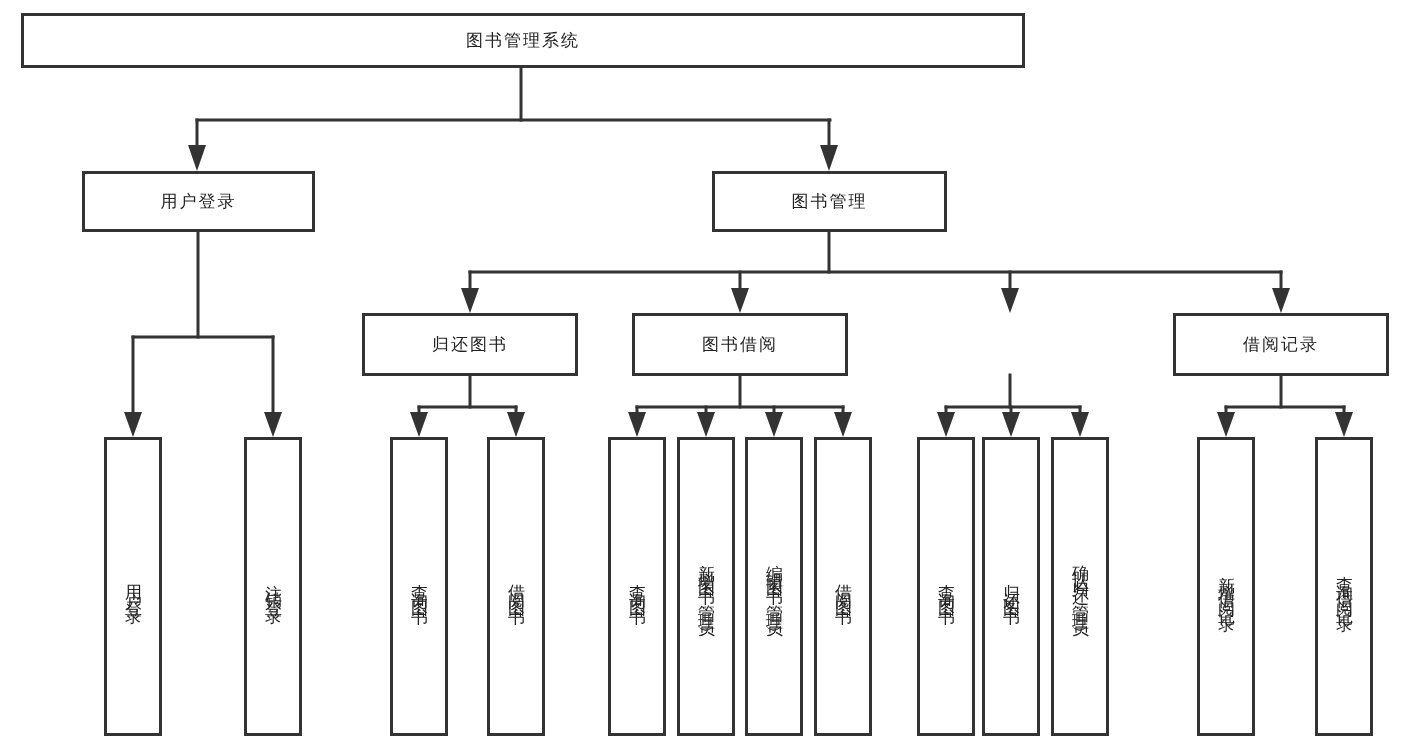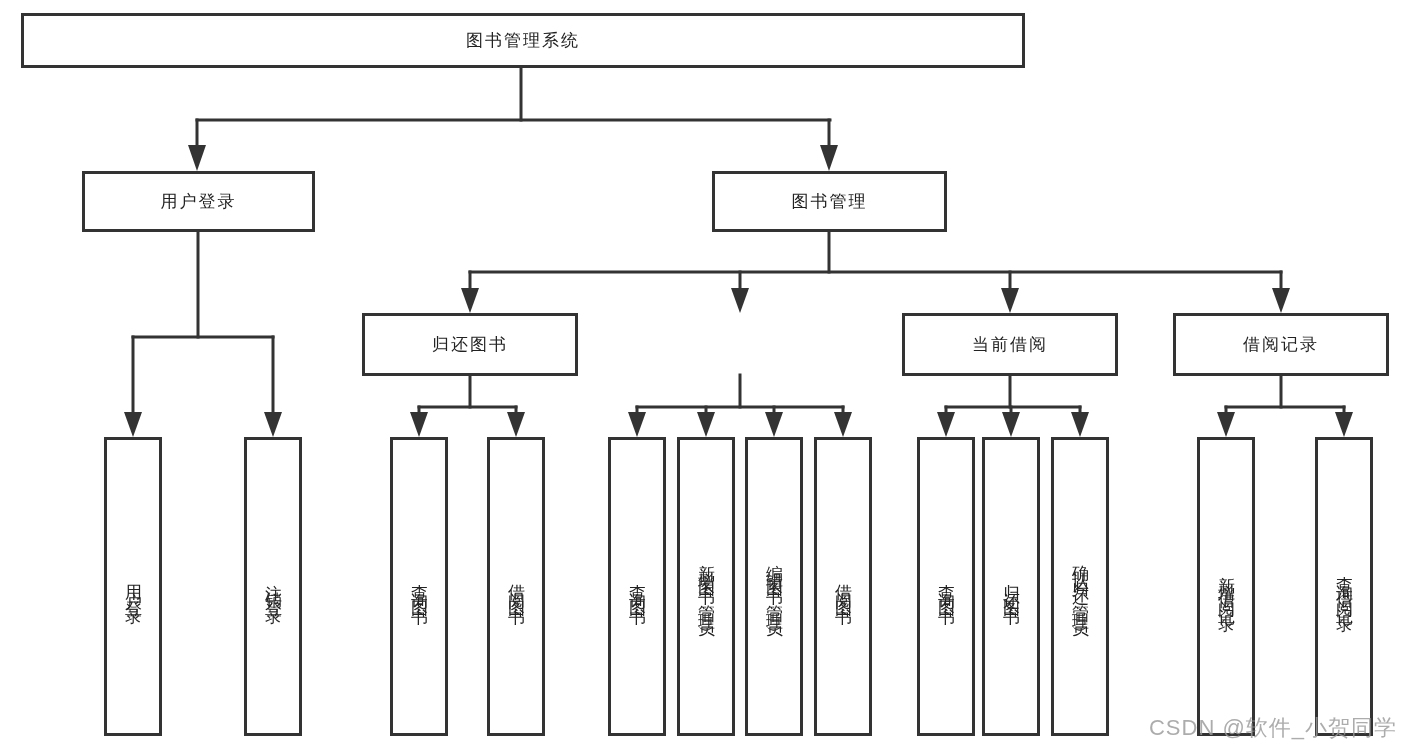--- a/index.html
+++ b/index.html
@@ -128,36 +128,35 @@
       <polygon points="1335,412 1353,412 1344,437"></polygon>
     </g>
   </svg>
 
   <div class="box hbox" style="left:21px; top:13px; width:1004px; height:55px;">图书管理系统</div>
 
   <div class="box hbox" style="left:82px; top:171px; width:233px; height:61px;">用户登录</div>
   <div class="box hbox" style="left:712px; top:171px; width:235px; height:61px;">图书管理</div>
 
   <div class="box hbox" style="left:362px; top:313px; width:216px; height:63px;">归还图书</div>
-  <div class="box hbox" style="left:902px; top:313px; width:216px; height:63px;">当前借阅</div>
+  <div class="box hbox" style="left:632px; top:313px; width:216px; height:63px;">图书借阅</div>
   <div class="box hbox" style="left:1173px; top:313px; width:216px; height:63px;">借阅记录</div>
 
   <div class="box vbox" style="left:104px;">用户登录</div>
   <div class="box vbox" style="left:244px;">注销登录</div>
 
   <div class="box vbox" style="left:390px;">查询图书</div>
   <div class="box vbox" style="left:487px;">借阅图书</div>
 
   <div class="box vbox" style="left:608px;">查询图书</div>
   <div class="box vbox" style="left:677px;">新增图书（管理员）</div>
   <div class="box vbox" style="left:745px;">编辑图书（管理员）</div>
   <div class="box vbox" style="left:814px;">借阅图书</div>
 
   <div class="box vbox" style="left:917px;">查询图书</div>
   <div class="box vbox" style="left:982px;">归还图书</div>
   <div class="box vbox" style="left:1051px;">确认归还（管理员）</div>
 
   <div class="box vbox" style="left:1197px;">新增借阅记录</div>
   <div class="box vbox" style="left:1315px;">查询借阅记录</div>
 
-  <div id="watermark">CSDN @软件_小贺同学</div>
 
 </div>
 
 </body></html>

